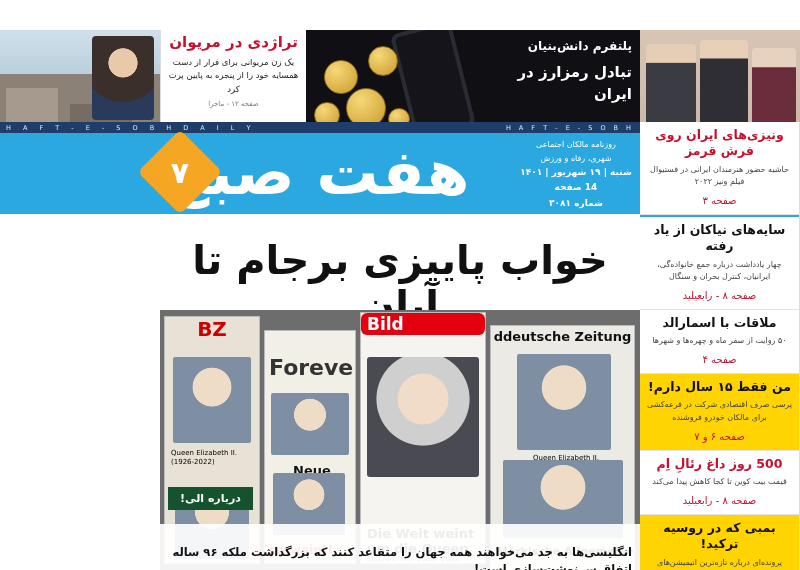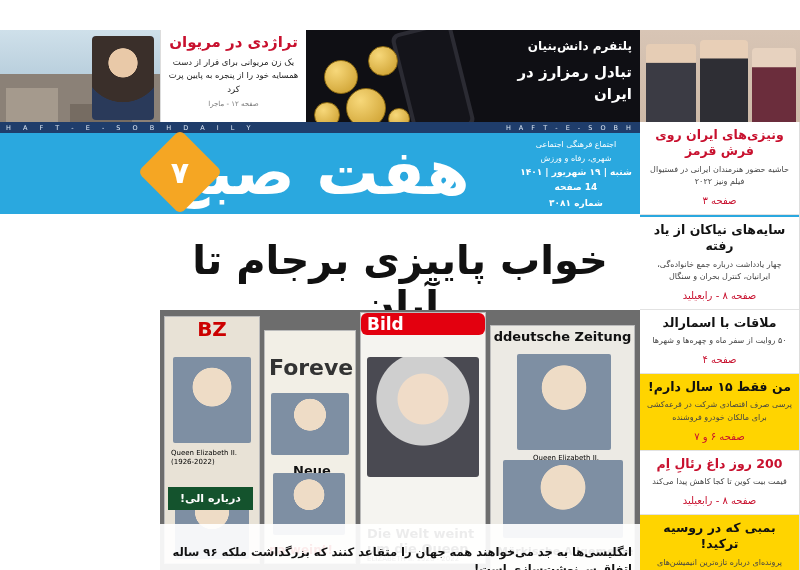--- a/index.html
+++ b/index.html
@@ -152,21 +152,21 @@
       <div class="p p3"></div>
     </div>
   </div>
 
   <div class="masthead">
     <div class="rule">
       <span>H A F T - E - S O B H D A I L Y</span>
       <span class="right">H A F T - E - S O B H</span>
     </div>
     <div class="mast-meta">
-      <div>اجتماع فرهنگی اجتماعی</div>
+      <div>روزنامه مالکان اجتماعی</div>
       <div>شهری، رفاه و ورزش</div>
       <div class="b">شنبه | ۱۹ شهریور | ۱۴۰۱</div>
       <div class="b">14 صفحه</div>
       <div class="b">شماره ۳۰۸۱</div>
       <div class="b">قیمت ۵۰۰۰ تومان</div>
     </div>
     <div class="mast-title">
       <div class="nm">هفت صبح</div>
     </div>
     <div class="mast-seven">
@@ -246,21 +246,21 @@
       <h3>ملاقات با اسمارالد</h3>
       <p>۵۰ روایت از سفر ماه و چهره‌ها و شهرها</p>
       <p class="pg">صفحه ۴</p>
     </div>
     <div class="item yellow">
       <h3>من فقط ۱۵ سال دارم!</h3>
       <p>پرسی صرف اقتصادی شرکت در قرعه‌کشی برای مالکان خودرو فروشنده</p>
       <p class="pg">صفحه ۶ و ۷</p>
     </div>
     <div class="item">
-      <h3 class="red">200 روز داغ رئالِ اِم</h3>
+      <h3 class="red">500 روز داغ رئالِ اِم</h3>
       <p>قیمت بیت کوین تا کجا کاهش پیدا می‌کند</p>
       <p class="pg">صفحه ۸ - رابعیلید</p>
     </div>
     <div class="item yellow">
       <h3>بمبی که در روسیه ترکید!</h3>
       <p>پرونده‌ای درباره تازه‌ترین انیمیشن‌های سینمایی به بهانه اکران موفق پسربابلی</p>
       <p class="pg">صفحات ۱۰ و ۱۱</p>
     </div>
 
   </div>

